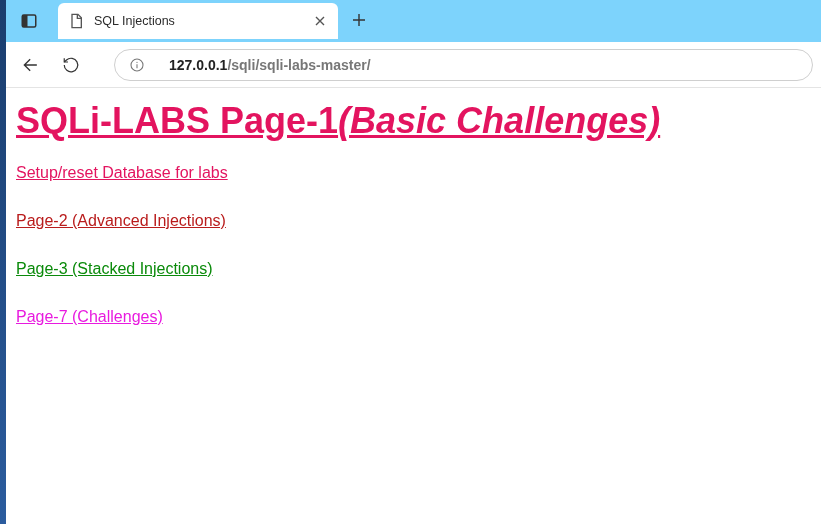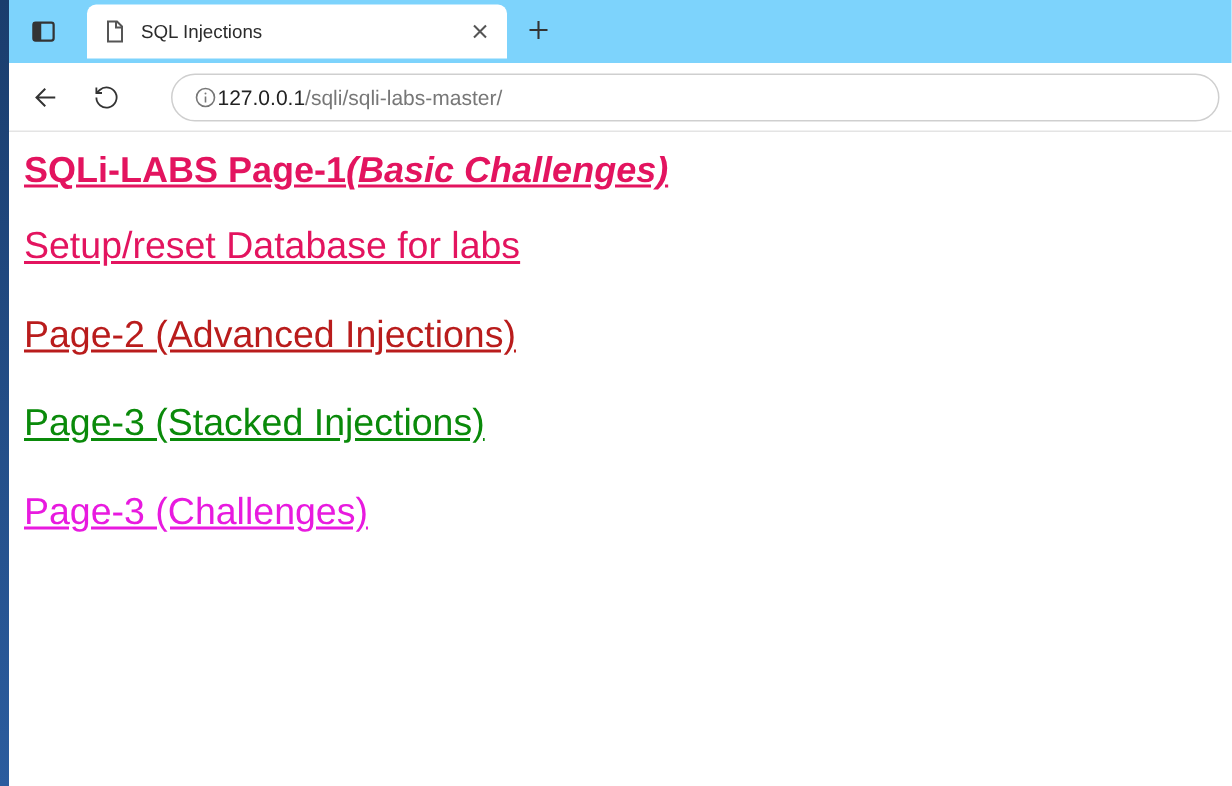--- a/index.html
+++ b/index.html
@@ -118,22 +118,23 @@
       border-radius: 4px;
     }
     .url-bar {
       flex: 1;
       height: 32px;
       border: 1px solid #cfcfcf;
       border-radius: 16px;
       display: flex;
       align-items: center;
       padding: 0 14px;
-      gap: 0;
+      gap: 24px;
       margin-left: 20px;
+      font-weight: bold;
     }
     .url-icon {
       width: 16px;
       height: 16px;
       color: #666;
     }
     .url-text {
       font-size: 14px;
       color: #777;
       white-space: nowrap;
@@ -141,32 +142,32 @@
     .url-text .host {
       color: #222;
     }
     
     .page {
       flex: 1;
       background: #fff;
       padding: 12px 10px;
     }
     .page-h1 {
-      font-size: 24px;
+      font-size: 36px;
       font-weight: bold;
       color: #e3145f;
       text-decoration: underline;
       margin-bottom: 22px;
     }
     .page-h1 .italic {
       font-style: italic;
     }
     .nav-link {
       display: block;
-      font-size: 25px;
+      font-size: 16px;
       text-decoration: underline;
       margin-bottom: 30px;
       width: fit-content;
     }
     .link-setup { color: #e3145f; }
     .link-page2 { color: #b91c1c; }
     .link-page3 { color: #0a8a0a; text-align: center; }
     .link-page4 { color: #e81adf; }
   </style>
 </head>
@@ -227,16 +228,16 @@
   </div>
 
   <div class="page">
     <h1 class="page-h1">
       <span>SQLi-LABS Page-1</span><span class="italic">(Basic Challenges)</span>
     </h1>
 
     <a class="nav-link link-setup">Setup/reset Database for labs</a>
     <a class="nav-link link-page2">Page-2 (Advanced Injections)</a>
     <a class="nav-link link-page3">Page-3 (Stacked Injections)</a>
-    <a class="nav-link link-page4">Page-3 (Challenges)</a>
+    <a class="nav-link link-page4">Page-7 (Challenges)</a>
   </div>
 
 </div>
 
 </body></html>

